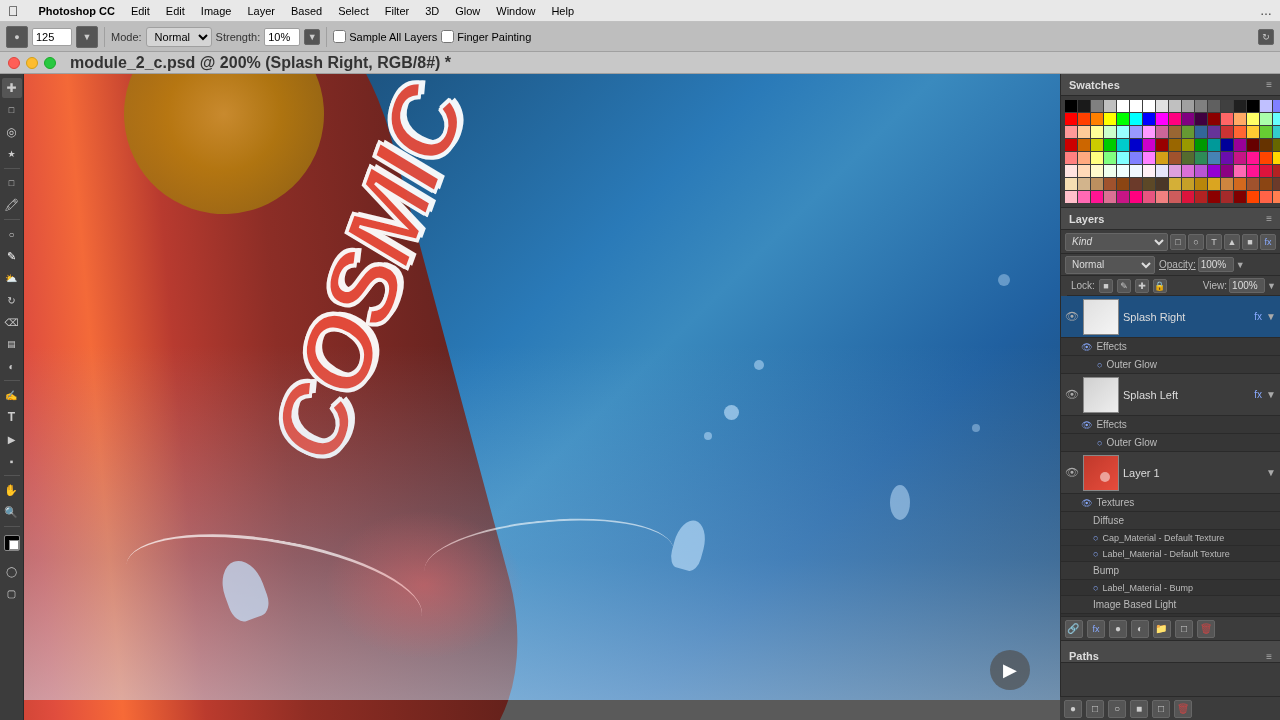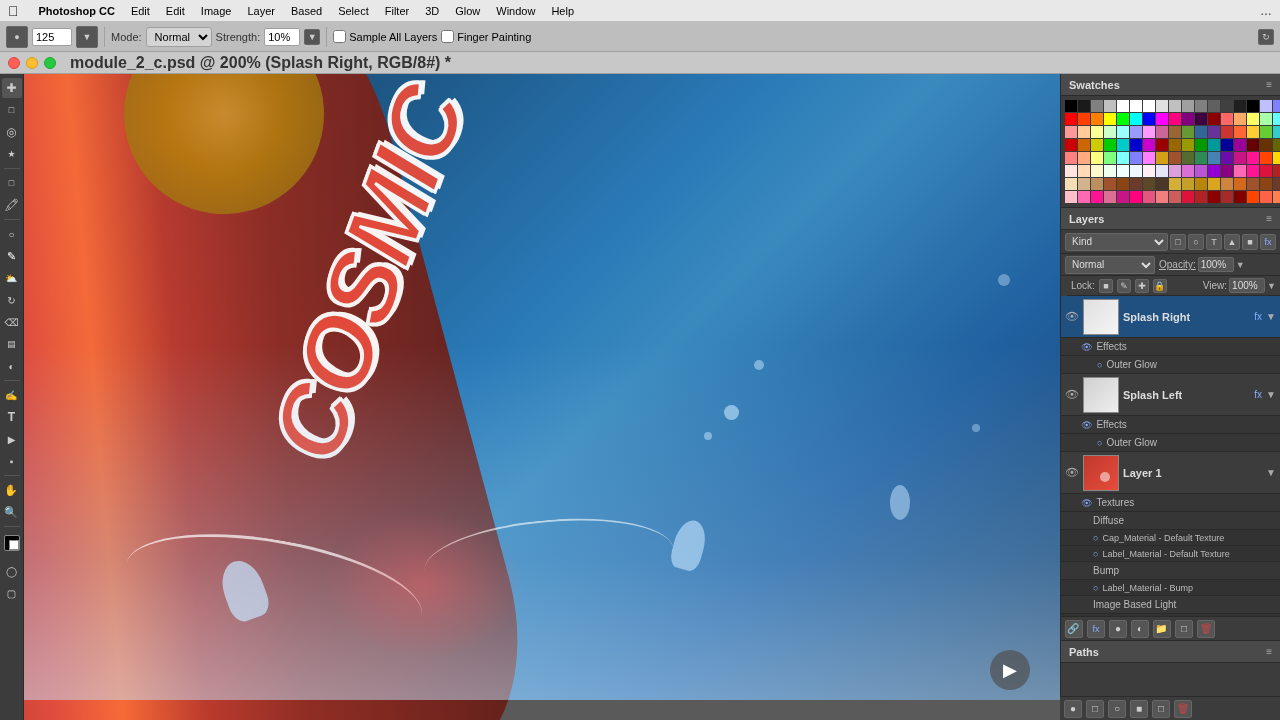--- a/index.html
+++ b/index.html
@@ -189,20 +189,21 @@
     }
     .layers-kind-select {
       background: #555;
       border: 1px solid #666;
       border-radius: 2px;
       color: #ddd;
       font-size: 10px;
       height: 18px;
       padding: 0 2px;
       flex: 1;
+      font-style: italic;
     }
     .layers-icon-btn {
       width: 16px;
       height: 16px;
       background: #555;
       border: 1px solid #666;
       border-radius: 2px;
       display: flex;
       align-items: center;
       justify-content: center;
@@ -266,21 +267,21 @@
       gap: 4px;
       border-bottom: 1px solid #2a2a2a;
       cursor: pointer;
     }
     .layer-item.selected { background: #1f5080; }
     .layer-visibility { width: 14px; height: 14px; display: flex; align-items: center; justify-content: center; color: #aaa; cursor: pointer; font-size: 11px; }
     .layer-thumbnail { width: 36px; height: 36px; background: #555; border: 1px solid #888; flex-shrink: 0; overflow: hidden; display: flex; align-items: center; justify-content: center; }
     .thumb-splash-right { background: linear-gradient(135deg, #e0e0e0 0%, #f5f5f5 100%); }
     .thumb-splash-left { background: linear-gradient(135deg, #d0d0d0 0%, #eee 100%); }
     .thumb-layer1 { background: linear-gradient(135deg, #c0392b 0%, #e74c3c 100%); }
-    .layer-info { flex: 1; display: flex; flex-direction: column; justify-content: flex-start; min-width: 0; font-weight: bold; }
+    .layer-info { flex: 1; display: flex; flex-direction: column; justify-content: flex-start; min-width: 0; }
     .layer-name { font-size: 11px; color: #ddd; white-space: nowrap; overflow: hidden; text-overflow: ellipsis; }
     .layer-fx { font-size: 10px; color: #88aaff; }
     .layer-expand-btn { color: #aaa; font-size: 10px; cursor: pointer; }
 
     
     .sub-layer-item {
       padding-left: 20px;
       height: 18px;
       display: flex;
       align-items: center;
@@ -327,21 +328,21 @@
     
     .paths-panel {
       height: 80px;
       background: #3c3c3c;
       border-top: 1px solid #2a2a2a;
     }
     .paths-header {
       height: 22px;
       background: #4a4a4a;
       display: flex;
-      align-items: center;
+      align-items: flex-end;
       padding: 0 8px;
       justify-content: space-between;
       border-bottom: 1px solid #2a2a2a;
     }
 
     
     .layers-list::-webkit-scrollbar { width: 8px; }
     .layers-list::-webkit-scrollbar-track { background: #333; }
     .layers-list::-webkit-scrollbar-thumb { background: #666; border-radius: 4px; }
 

